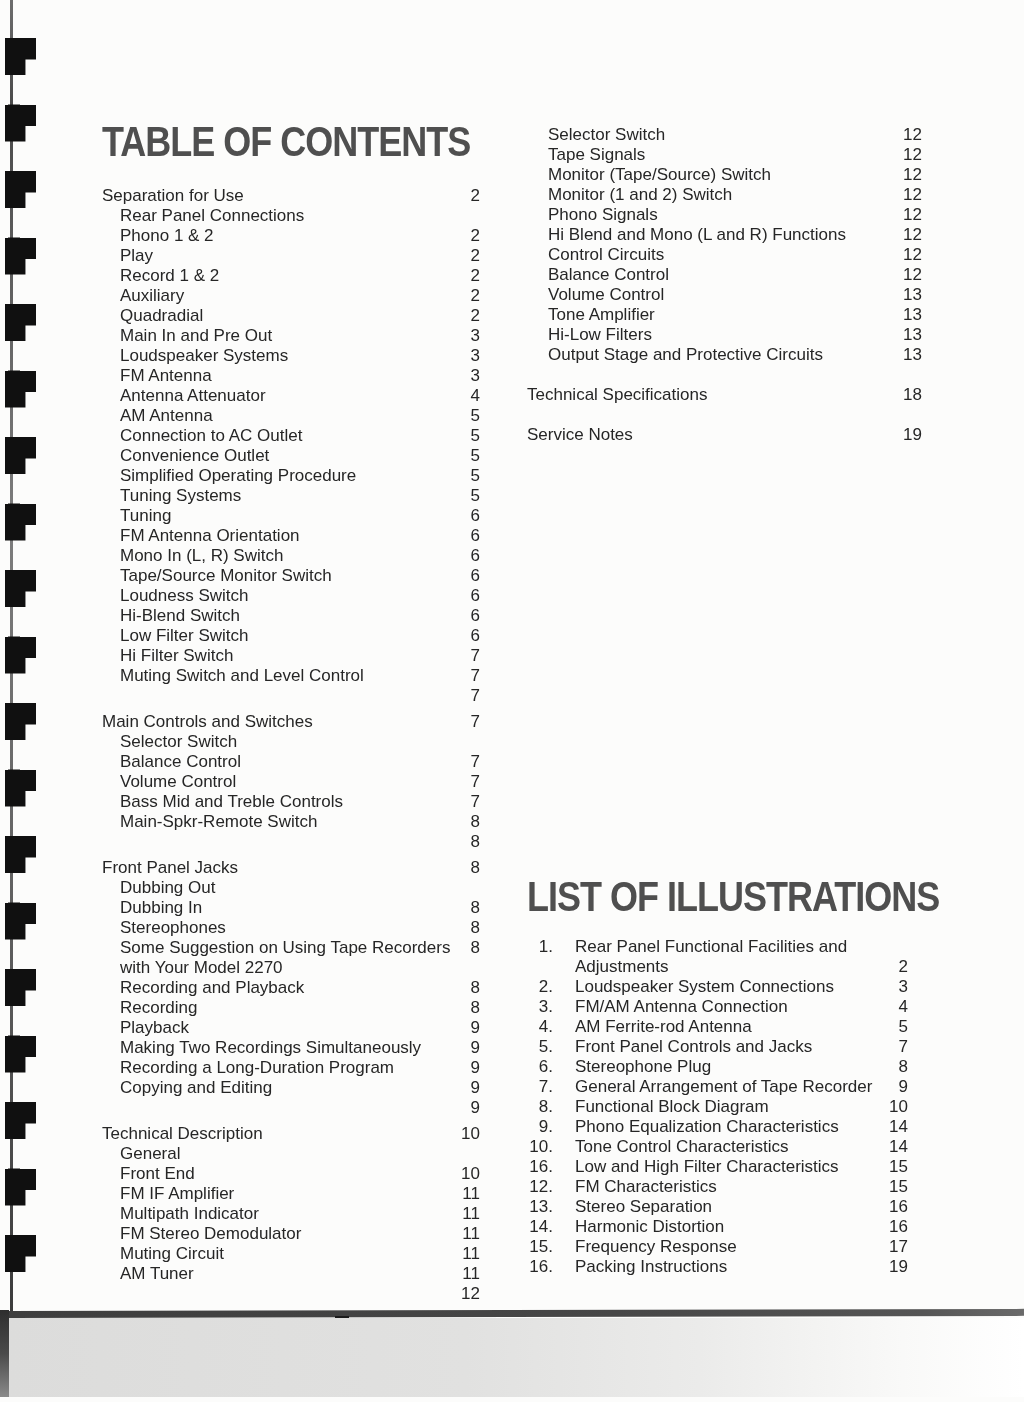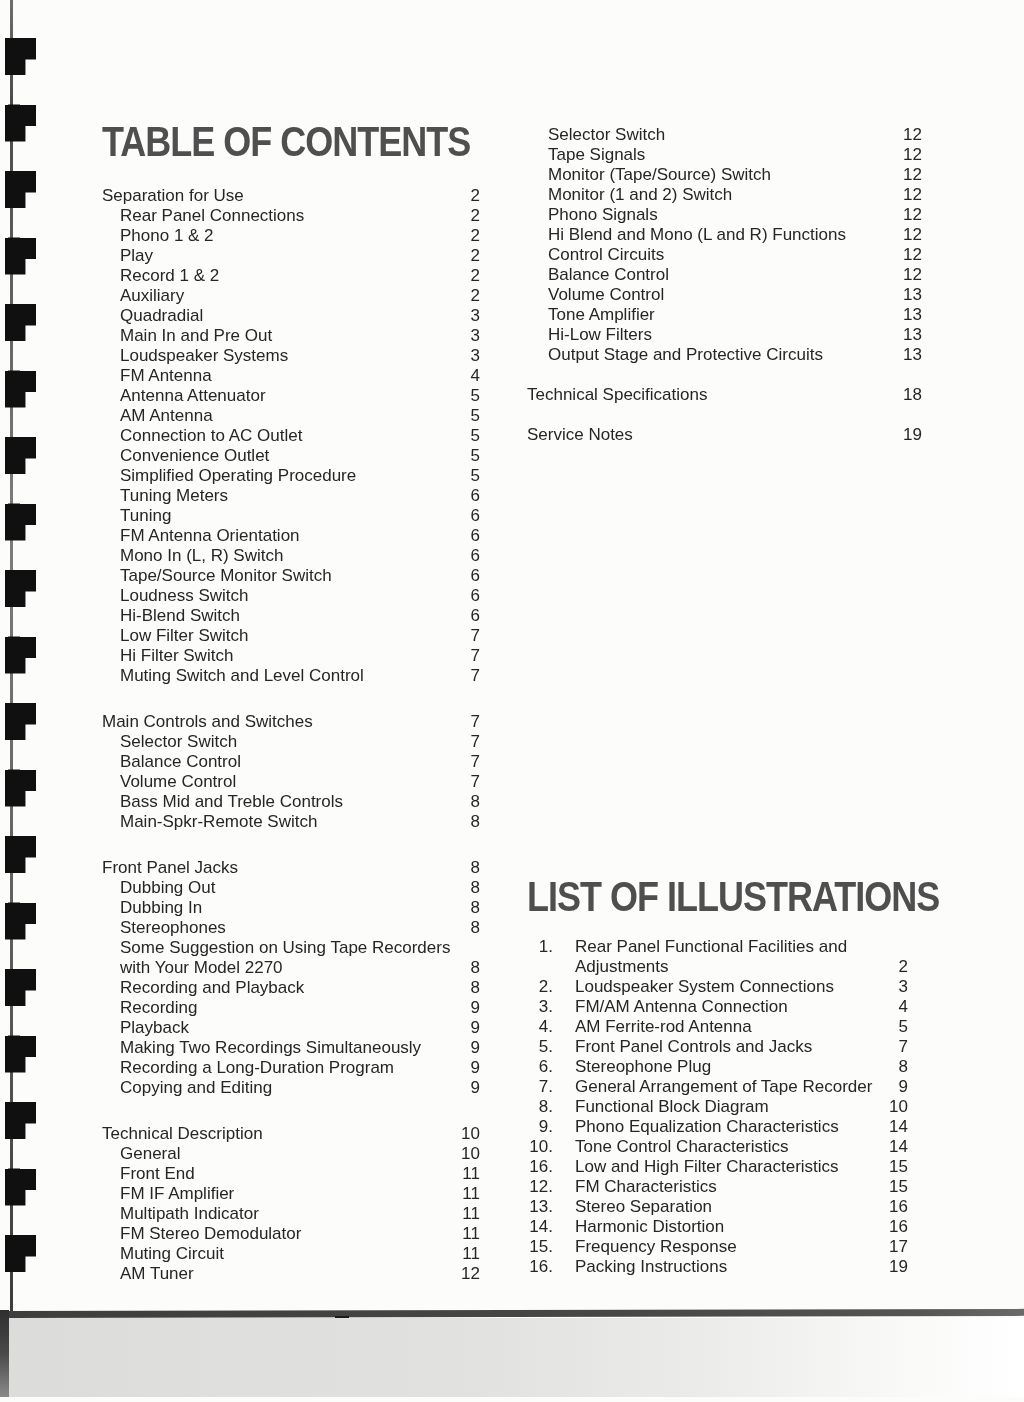--- a/index.html
+++ b/index.html
@@ -31,21 +31,21 @@
     font-weight:bold;font-size:36px;line-height:40px;height:40px;
     letter-spacing:-1px;color:#4f4f4f;
     transform:scaleY(1.18);transform-origin:left top;
     white-space:nowrap;
   }
   .col-left .col-title{margin-bottom:28px;}
   .loi-title{margin-top:428px;margin-bottom:24px;}
   .row{display:flex;height:20px;line-height:20px;font-size:17px;}
   .row .lbl{white-space:nowrap;}
   .row .pg{margin-left:auto;padding-left:8px;}
-  .col-left .row.item{padding-left:18px;}
+  .col-left .row.item{padding-left:18px;flex-direction:column;}
   .col-right .row.item{padding-left:21px;}
   .row.gap{margin-top:26px;}
   .col-right .row.gap{margin-top:20px;}
   .col-right .row.gap2{}
   
   .irow{display:flex;height:20px;line-height:20px;font-size:17px;}
   .irow .inum{width:26px;text-align:right;flex:none;}
   .irow .ilbl{margin-left:22px;white-space:nowrap;}
   .irow .ipg{margin-left:auto;padding-left:8px;padding-right:14px;}
   
@@ -150,21 +150,21 @@
         </div>
         <div class="row item">
           <span class="lbl">Convenience Outlet</span>
           <span class="pg">5</span>
         </div>
         <div class="row item">
           <span class="lbl">Simplified Operating Procedure</span>
           <span class="pg">5</span>
         </div>
         <div class="row item">
-          <span class="lbl">Tuning Meters</span>
+          <span class="lbl">Tuning Systems</span>
           <span class="pg">6</span>
         </div>
         <div class="row item">
           <span class="lbl">Tuning</span>
           <span class="pg">6</span>
         </div>
         <div class="row item">
           <span class="lbl">FM Antenna Orientation</span>
           <span class="pg">6</span>
         </div>

